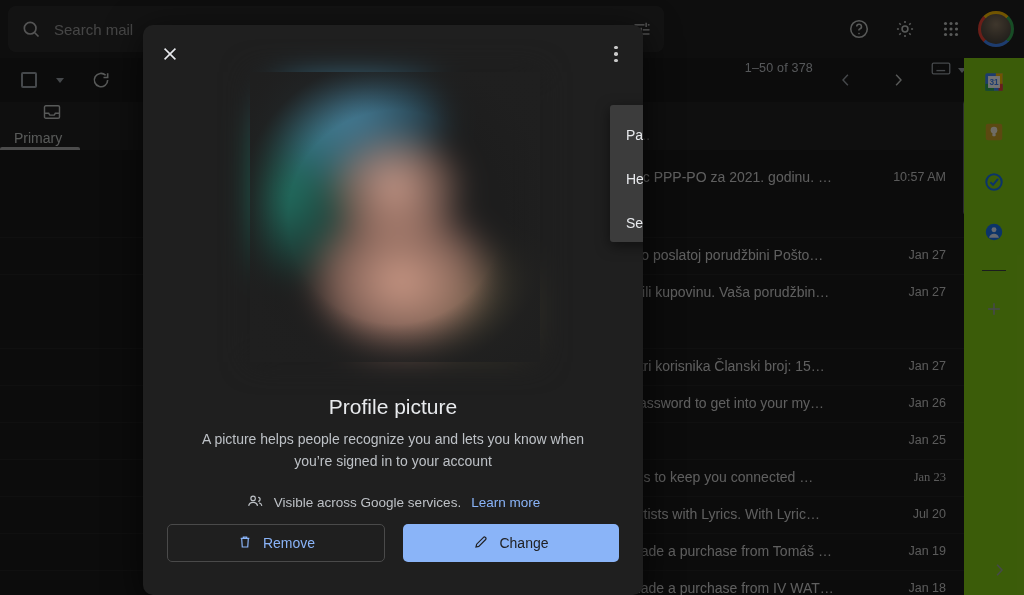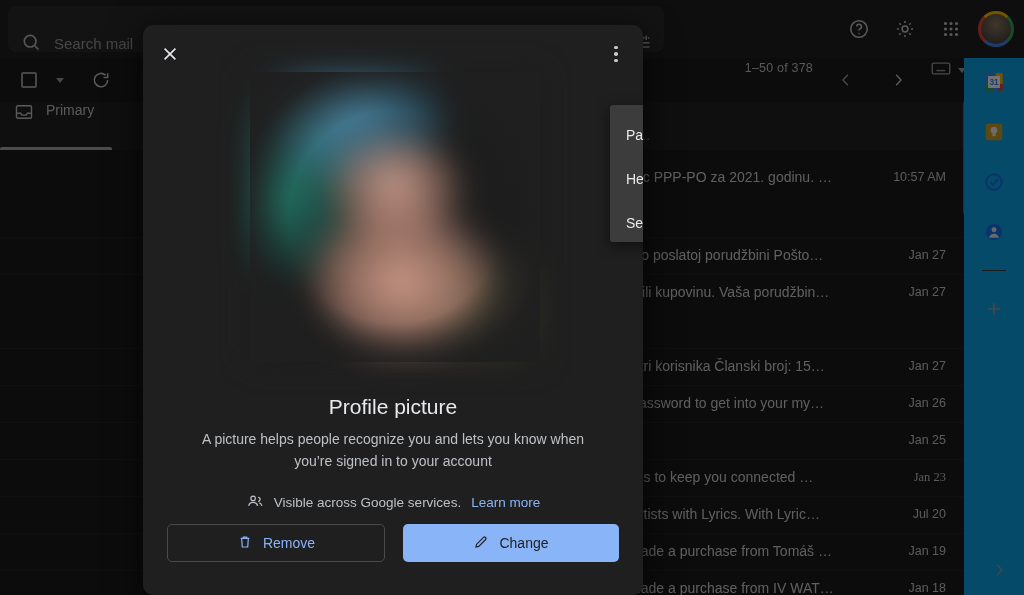--- a/index.html
+++ b/index.html
@@ -11,21 +11,21 @@
   }
   #app { position: relative; width: 1024px; height: 595px; background: #1b1b1b; }
 
   
   .gmail { position: absolute; inset: 0; }
 
   
   .topbar { position: absolute; left: 0; top: 0; width: 1024px; height: 58px; background: #1f1f1f; }
   .searchbar {
     position: absolute; left: 8px; top: 6px; width: 656px; height: 46px;
-    background: #2c2c2c; border-radius: 8px; display: flex; align-items: flex-end;
+    background: #2c2c2c; border-radius: 8px; display: flex; align-items: center;
   }
   .search-ico { width: 46px; display: flex; align-items: center; justify-content: center; }
   .search-input {
     flex: 1; background: transparent; border: 0; outline: none;
     color: #c9c9c9; font-size: 15px; font-family: "Liberation Sans", sans-serif;
   }
   .search-input::placeholder { color: #9b9b9b; }
   .filter-ico { width: 44px; display: flex; align-items: center; justify-content: center; }
 
   .top-right { position: absolute; right: 10px; top: 0; height: 58px; display: flex; align-items: center; gap: 8px; }
@@ -43,37 +43,37 @@
   
   .toolbar { position: absolute; left: 0; top: 58px; width: 1024px; height: 44px; background: #1b1b1b; display: flex; align-items: center; }
   .tb-left { display: flex; align-items: center; gap: 2px; padding-left: 10px; }
   .tb-sq { width: 16px; height: 16px; border: 2px solid #9aa0a6; border-radius: 2px; }
   .caret { width: 0; height: 0; border-left: 4px solid transparent; border-right: 4px solid transparent; border-top: 5px solid #9aa0a6; }
   .tb-right { position: absolute; right: 58px; display: flex; align-items: flex-start; gap: 14px; }
   .page-count { color: #bdc1c6; font-size: 12.5px; letter-spacing: .2px; }
 
   
   .tabs { position: absolute; left: 0; top: 102px; width: 964px; height: 48px; background: #232323; display: flex; align-items: center; }
-  .tab { display: flex; align-items: flex-start; gap: 12px; padding: 0 18px 0 14px; height: 48px; position: relative; }
+  .tab { display: flex; align-items: flex-end; gap: 4px; padding: 0 18px 0 14px; height: 48px; position: relative; flex-direction: column; }
   .tab-label { color: #c4c7c5; font-size: 14px; }
   .tab.active::after { content: ""; position: absolute; left: 0; right: 0; bottom: 0; height: 3px; background: #a8a8a8; border-radius: 2px 2px 0 0; }
 
   
   .maillist { position: absolute; left: 0; top: 150px; width: 964px; bottom: 0; background: #1b1b1b; }
   .mailrow { position: absolute; left: 0; width: 964px; border-bottom: 1px solid #242424; }
   .mail-subject { position: absolute; left: 600px; right: 90px; color: #d2d2d2; font-size: 14px; white-space: nowrap; overflow: hidden; text-overflow: ellipsis; }
   .mail-date { position: absolute; right: 18px; color: #c8c8c8; font-size: 12.5px; text-align: right; }
 
   .chiprow { position: absolute; left: 600px; top: 128px; color: #9c9c9c; font-size: 13px; }
 
   
   .scrollbar-thumb { position: absolute; left: 963px; top: 100px; width: 9px; height: 116px; background: #5f6368; border-radius: 5px; }
 
   
-  .rail { position: absolute; right: 0; top: 58px; width: 60px; bottom: 0; background: #0ea5e9; display: flex; flex-direction: column; align-items: center; padding-top: 12px; gap: 26px; }
+  .rail { position: absolute; right: 0; top: 58px; width: 60px; bottom: 0; background: #84cc16; display: flex; flex-direction: column; align-items: center; padding-top: 12px; gap: 26px; }
   .rail-ico { width: 24px; height: 24px; display: flex; align-items: center; justify-content: center; }
   .rail-div { width: 24px; height: 1px; background: #3c4043; }
   .bottom-chevron { position: absolute; right: 16px; bottom: 12px; }
 
   
   .scrim { position: absolute; inset: 0; background: rgba(0,0,0,0.55); }
 
   
   .modal {
     position: absolute; left: 143px; top: 25px; width: 500px; height: 570px;

